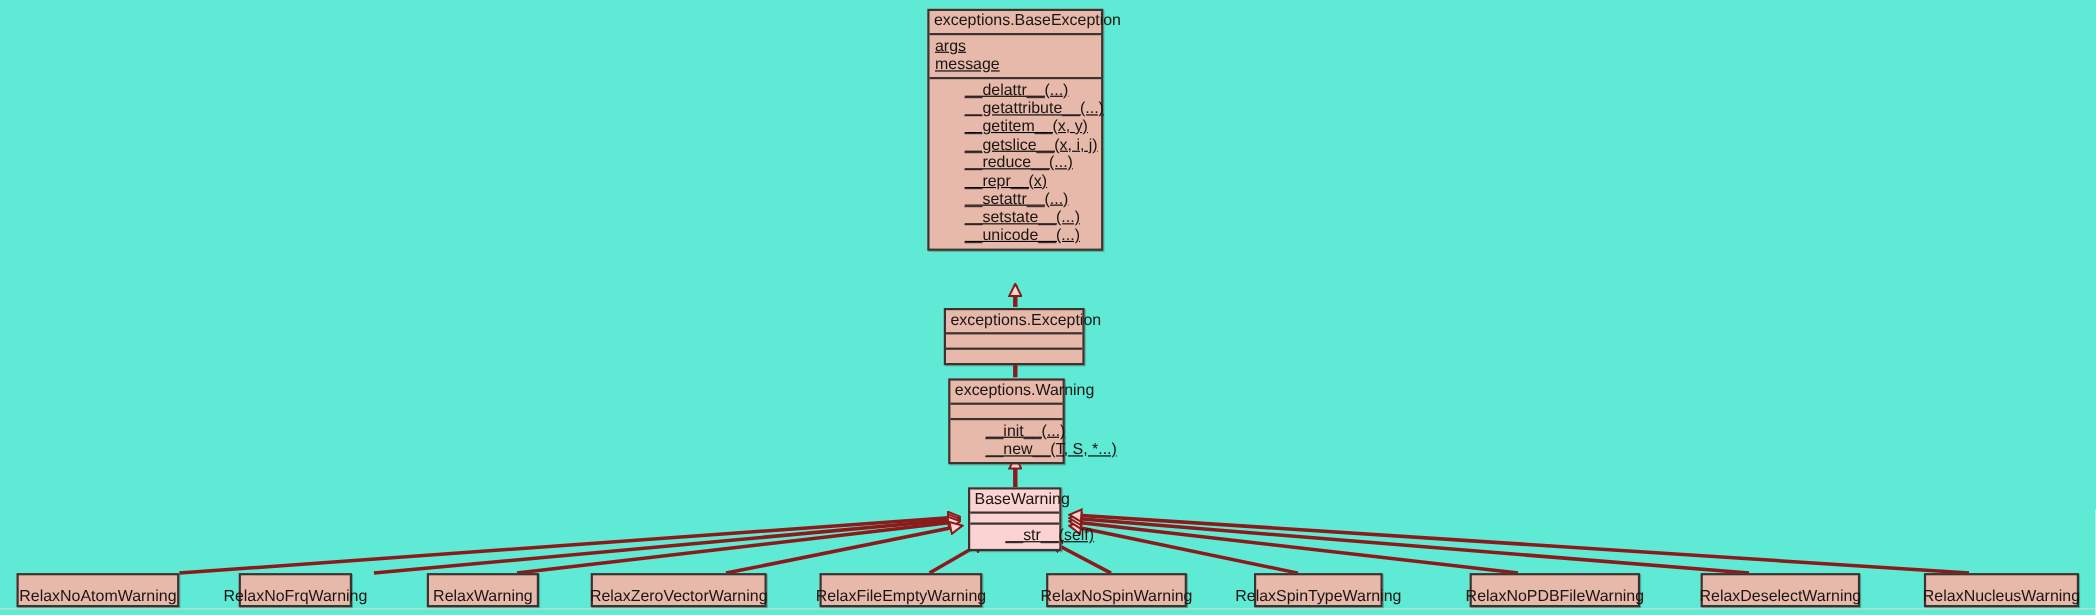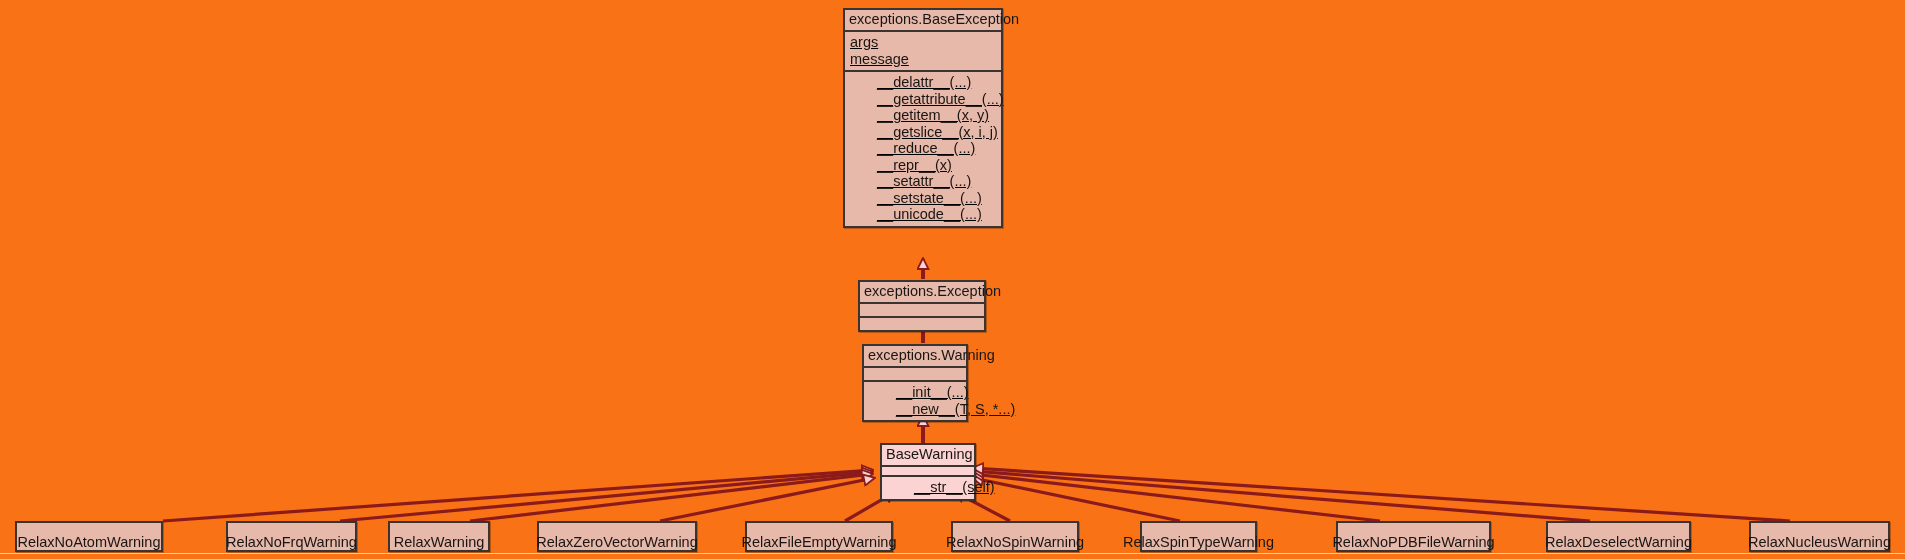--- a/index.html
+++ b/index.html
@@ -4,21 +4,21 @@
 <style>
   html, body {
     margin: 0;
     padding: 0;
     background: #fbfcf8;
   }
   #canvas {
     position: relative;
     width: 1905px;
     height: 559px;
-    background: #f97316;
+    background: #5eead4;
     font-family: "Liberation Sans", sans-serif;
     overflow: hidden;
   }
   #edges {
     position: absolute;
     left: 0; top: 0;
     width: 1905px;
     height: 559px;
     pointer-events: none;
   }
@@ -142,33 +142,33 @@
 
   <div class="uml-class" style="left:862px; top:344px; width:106px;">
     <div class="cls-title">exceptions.Warning</div>
     <div class="cls-compartment empty"></div>
     <div class="cls-compartment">
       <div class="cls-row">__init__(...)</div>
       <div class="cls-row">__new__(T, S, *...)</div>
     </div>
   </div>
 
-  <div class="uml-class light" style="left:880px; top:443px; width:96px;">
+  <div class="uml-class light" style="left:880px; top:443px; width:85px;">
     <div class="cls-title">BaseWarning</div>
     <div class="cls-compartment empty" style="height:8px;"></div>
     <div class="cls-compartment">
       <div class="cls-row">__str__(self)</div>
     </div>
   </div>
 
   <div id="leaf-layer">
       <div class="leaf-node" style="left: 15px; top: 521px; width: 148px;">
         <span class="leaf-label">RelaxNoAtomWarning</span>
       </div>
-      <div class="leaf-node" style="left: 226px; top: 521px; width: 131px;">
+      <div class="leaf-node" style="left: 217px; top: 521px; width: 103px;">
         <span class="leaf-label">RelaxNoFrqWarning</span>
       </div>
       <div class="leaf-node" style="left: 388px; top: 521px; width: 102px;">
         <span class="leaf-label">RelaxWarning</span>
       </div>
       <div class="leaf-node" style="left: 537px; top: 521px; width: 160px;">
         <span class="leaf-label">RelaxZeroVectorWarning</span>
       </div>
       <div class="leaf-node" style="left: 745px; top: 521px; width: 148px;">
         <span class="leaf-label">RelaxFileEmptyWarning</span>

